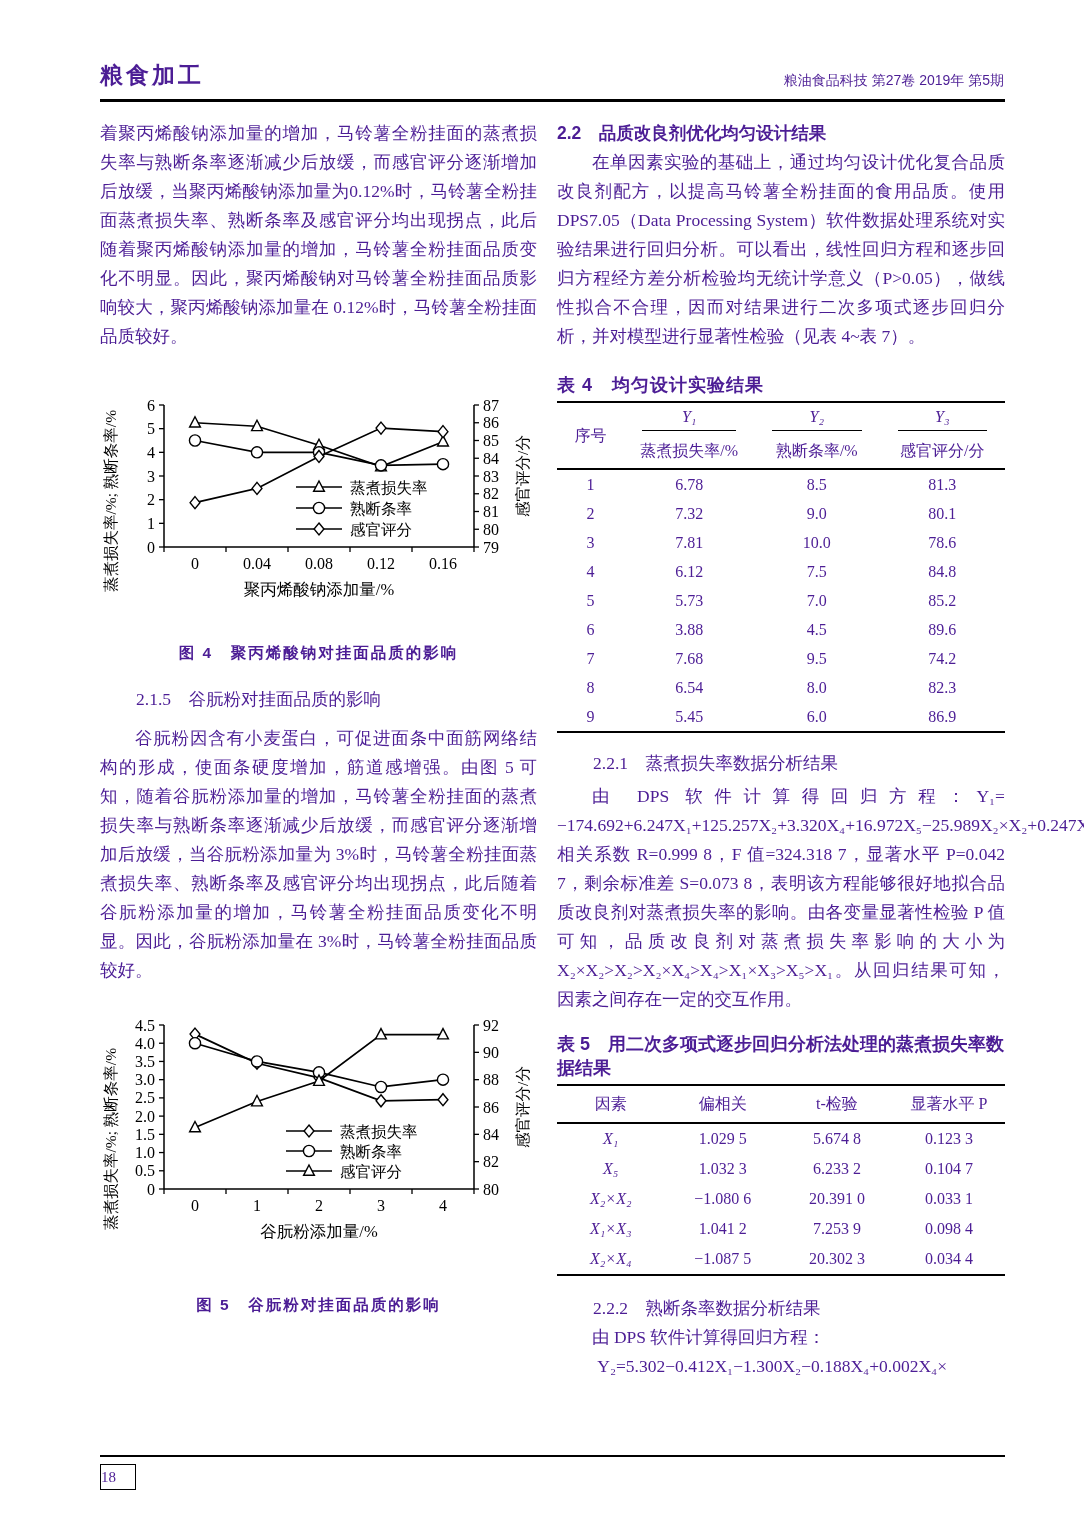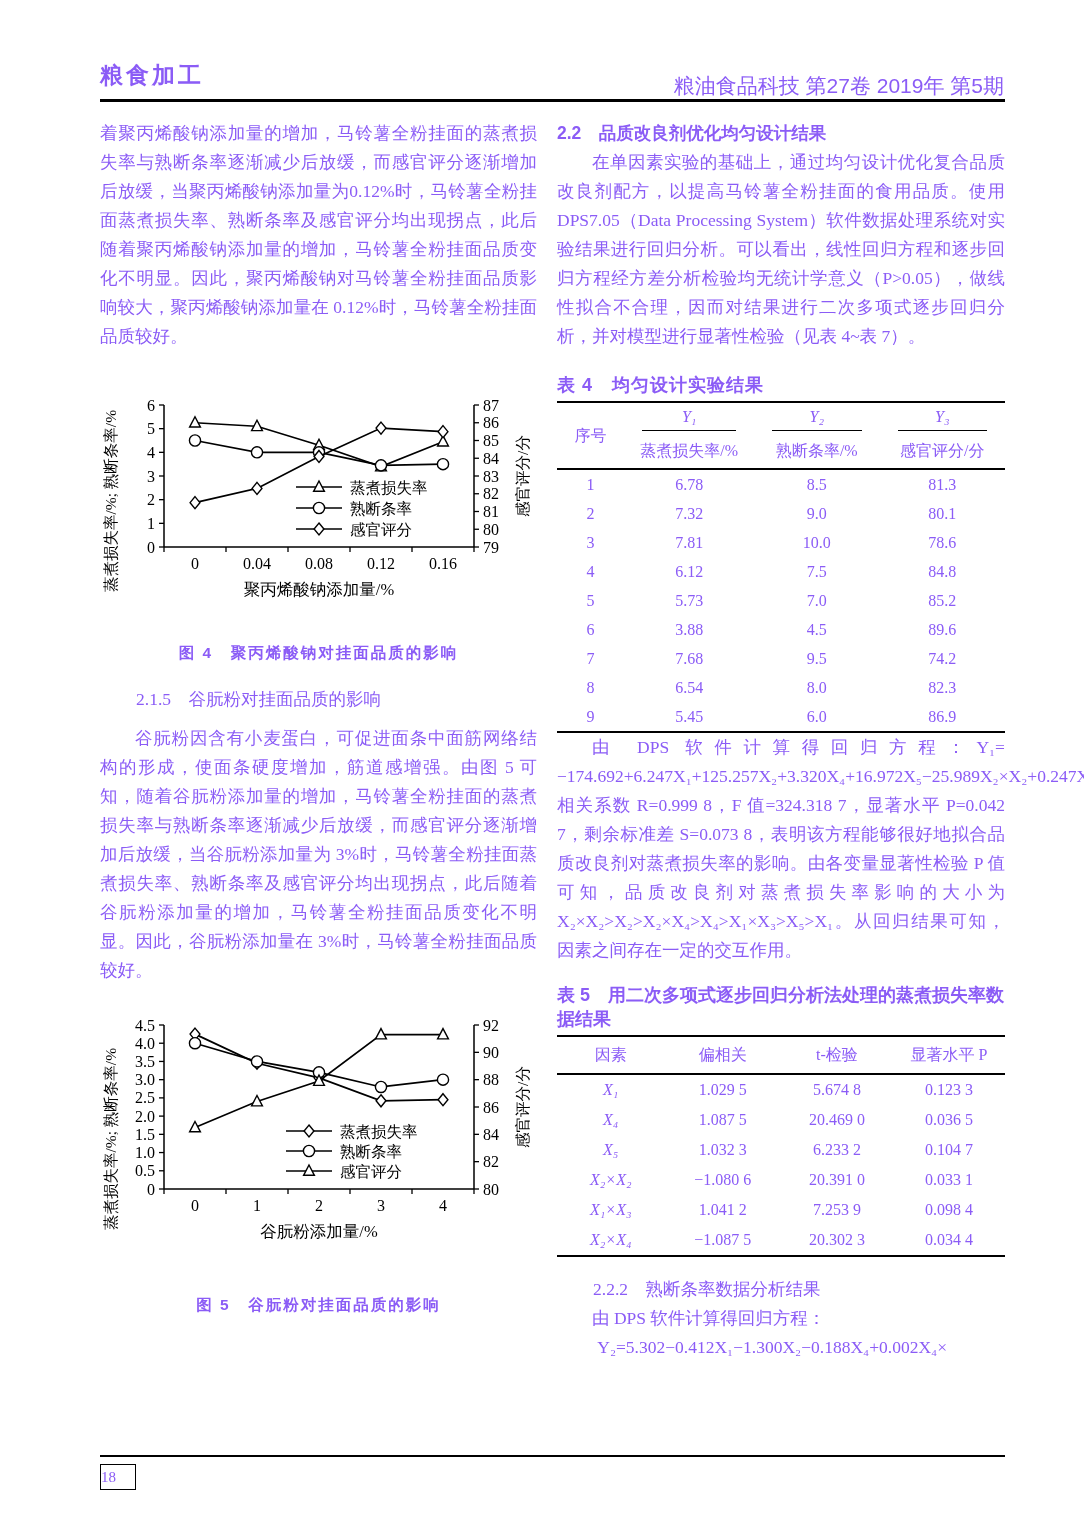--- a/index.html
+++ b/index.html
@@ -1,26 +1,26 @@
 <!DOCTYPE html>
 <html><head>
 <meta charset="utf-8">
 <style>
   html,body{margin:0;padding:0;background:#e8e8e8;}
   .page{
     position:relative;width:1084px;height:1535px;background:#ffffff;
-    font-family:"Liberation Serif","DejaVu Serif",serif;color:#8b5cf6;
+    font-family:"Liberation Serif","DejaVu Serif",serif;color:#4c1d95;
     margin:0 auto;overflow:hidden;
   }
   
   .hdr-left{position:absolute;left:100px;top:60px;
     font-family:"Liberation Sans","DejaVu Sans",sans-serif;
     font-weight:bold;font-size:23px;letter-spacing:3px;}
   .hdr-right{position:absolute;right:80px;top:72px;
-    font-family:"Liberation Sans","DejaVu Sans",sans-serif;font-size:21px;}
+    font-family:"Liberation Sans","DejaVu Sans",sans-serif;font-size:14px;}
   .hdr-rule{position:absolute;left:100px;right:79px;top:99px;height:3px;background:#000;}
   
   .col{position:absolute;top:119px;font-size:17.5px;line-height:29px;text-align:justify;}
   .col-left{left:100px;width:437px;}
   .col-right{left:557px;width:448px;}
   p{margin:0;}
   .indent{text-indent:2em;}
   .head-sub{margin-top:20px;margin-bottom:10px;margin-left:36px;}
   .head-bold{font-family:"Liberation Sans","DejaVu Sans",sans-serif;
     font-weight:bold;font-size:17.5px;}
@@ -321,20 +321,21 @@
           </tr>
           <tr>
             <td>9</td>
             <td>5.45</td>
             <td>6.0</td>
             <td>86.9</td>
           </tr>
         </tbody>
     </table>
 
+    <p class="head-sub" style="margin-top:16px;margin-bottom:4px;">2.2.1　蒸煮损失率数据分析结果</p>
     <p class="indent">由 DPS 软件计算得回归方程：Y₁= −174.692+6.247X₁+125.257X₂+3.320X₄+16.972X₅−25.989X₂×X₂+0.247X₁×X₃−1.489X₂×X₄。相关系数 R=0.999 8，F 值=324.318 7，显著水平 P=0.042 7，剩余标准差 S=0.073 8，表明该方程能够很好地拟合品质改良剂对蒸煮损失率的影响。由各变量显著性检验 P 值可知，品质改良剂对蒸煮损失率影响的大小为 X₂×X₂&gt;X₂&gt;X₂×X₄&gt;X₄&gt;X₁×X₃&gt;X₅&gt;X₁。从回归结果可知，因素之间存在一定的交互作用。</p>
 
     <div class="table-title" style="margin-top:18px;letter-spacing:0;">表 5　用二次多项式逐步回归分析法处理的蒸煮损失率数据结果</div>
     <table class="sci-table" id="table5">
       <colgroup>
           <col style="width:24%">
           <col style="width:26%">
           <col style="width:25%">
           <col style="width:25%">
         </colgroup>
@@ -347,26 +348,20 @@
         </tr>
       </thead>
       <tbody id="t5-body">
           <tr>
             <td class="var">X₁</td>
             <td>1.029 5</td>
             <td>5.674 8</td>
             <td>0.123 3</td>
           </tr>
           <tr>
-            <td class="var">X₄</td>
-            <td>1.087 5</td>
-            <td>20.469 0</td>
-            <td>0.036 5</td>
-          </tr>
-          <tr>
             <td class="var">X₅</td>
             <td>1.032 3</td>
             <td>6.233 2</td>
             <td>0.104 7</td>
           </tr>
           <tr>
             <td class="var">X₂×X₂</td>
             <td>−1.080 6</td>
             <td>20.391 0</td>
             <td>0.033 1</td>

